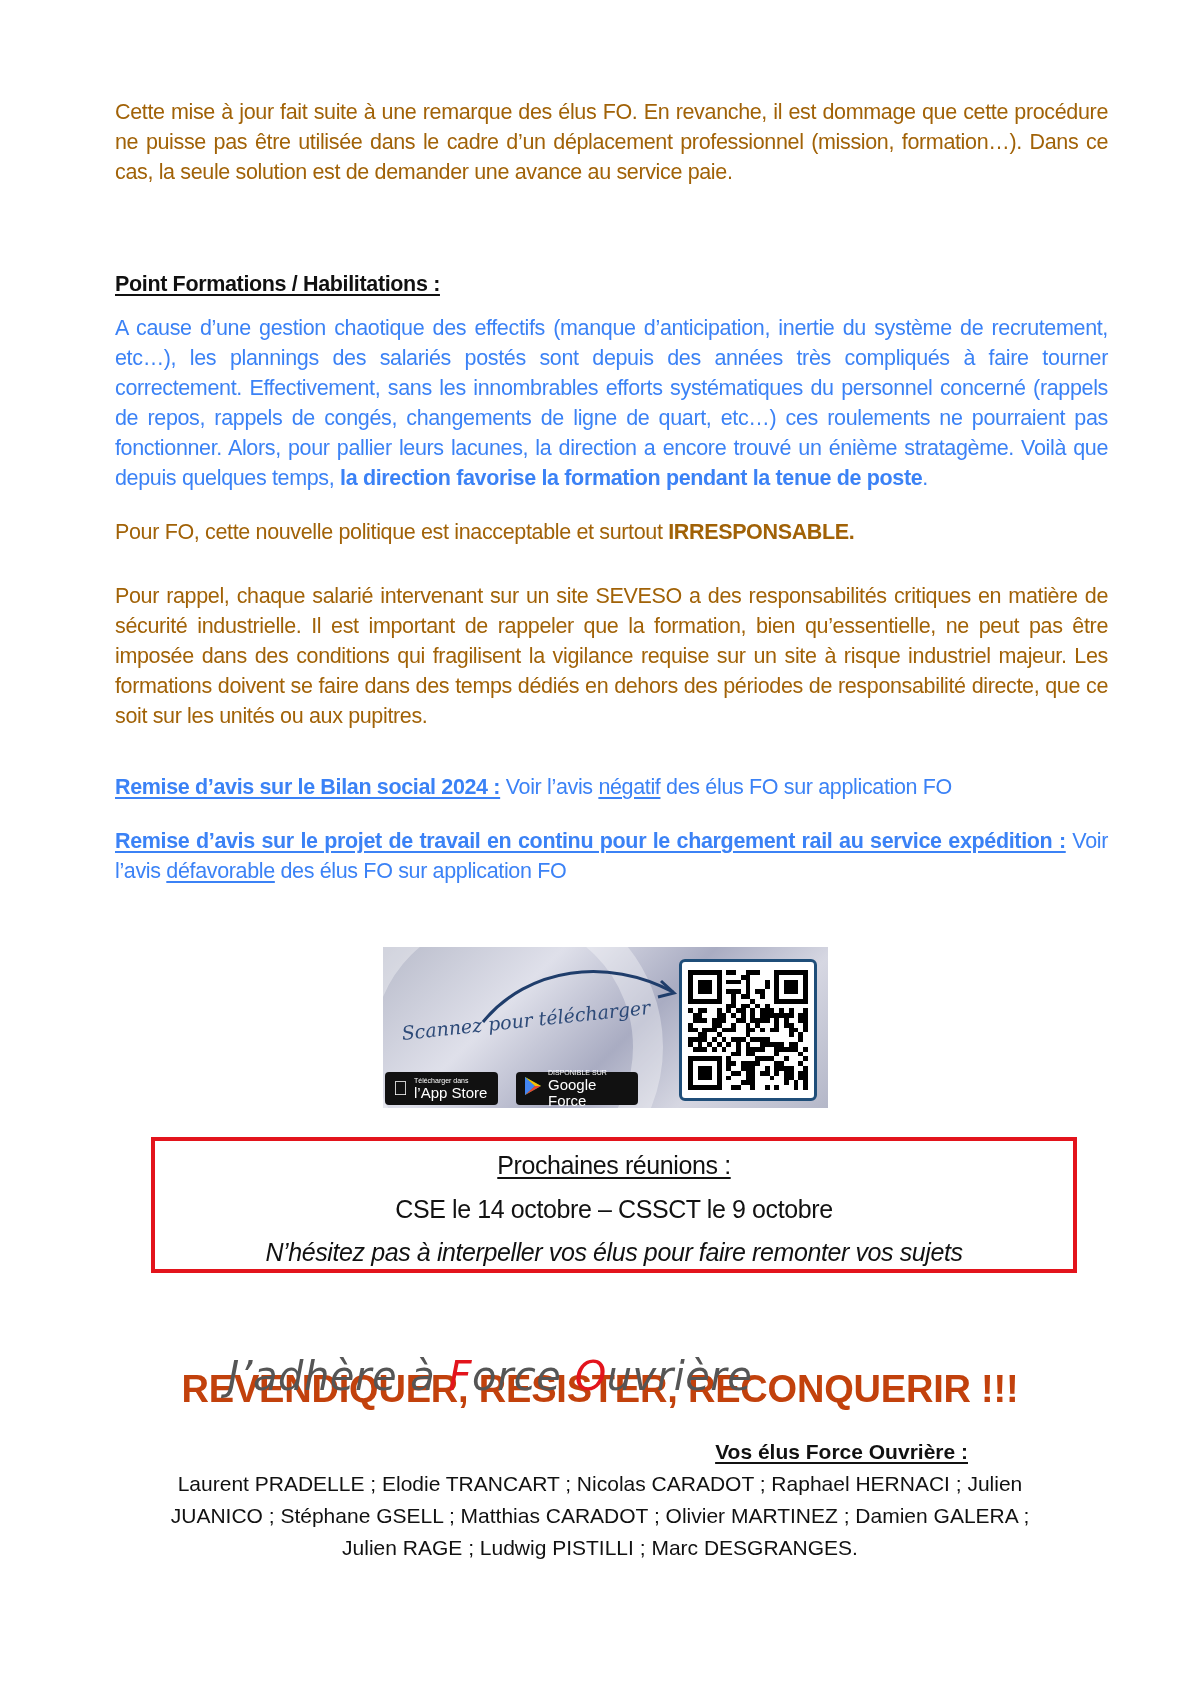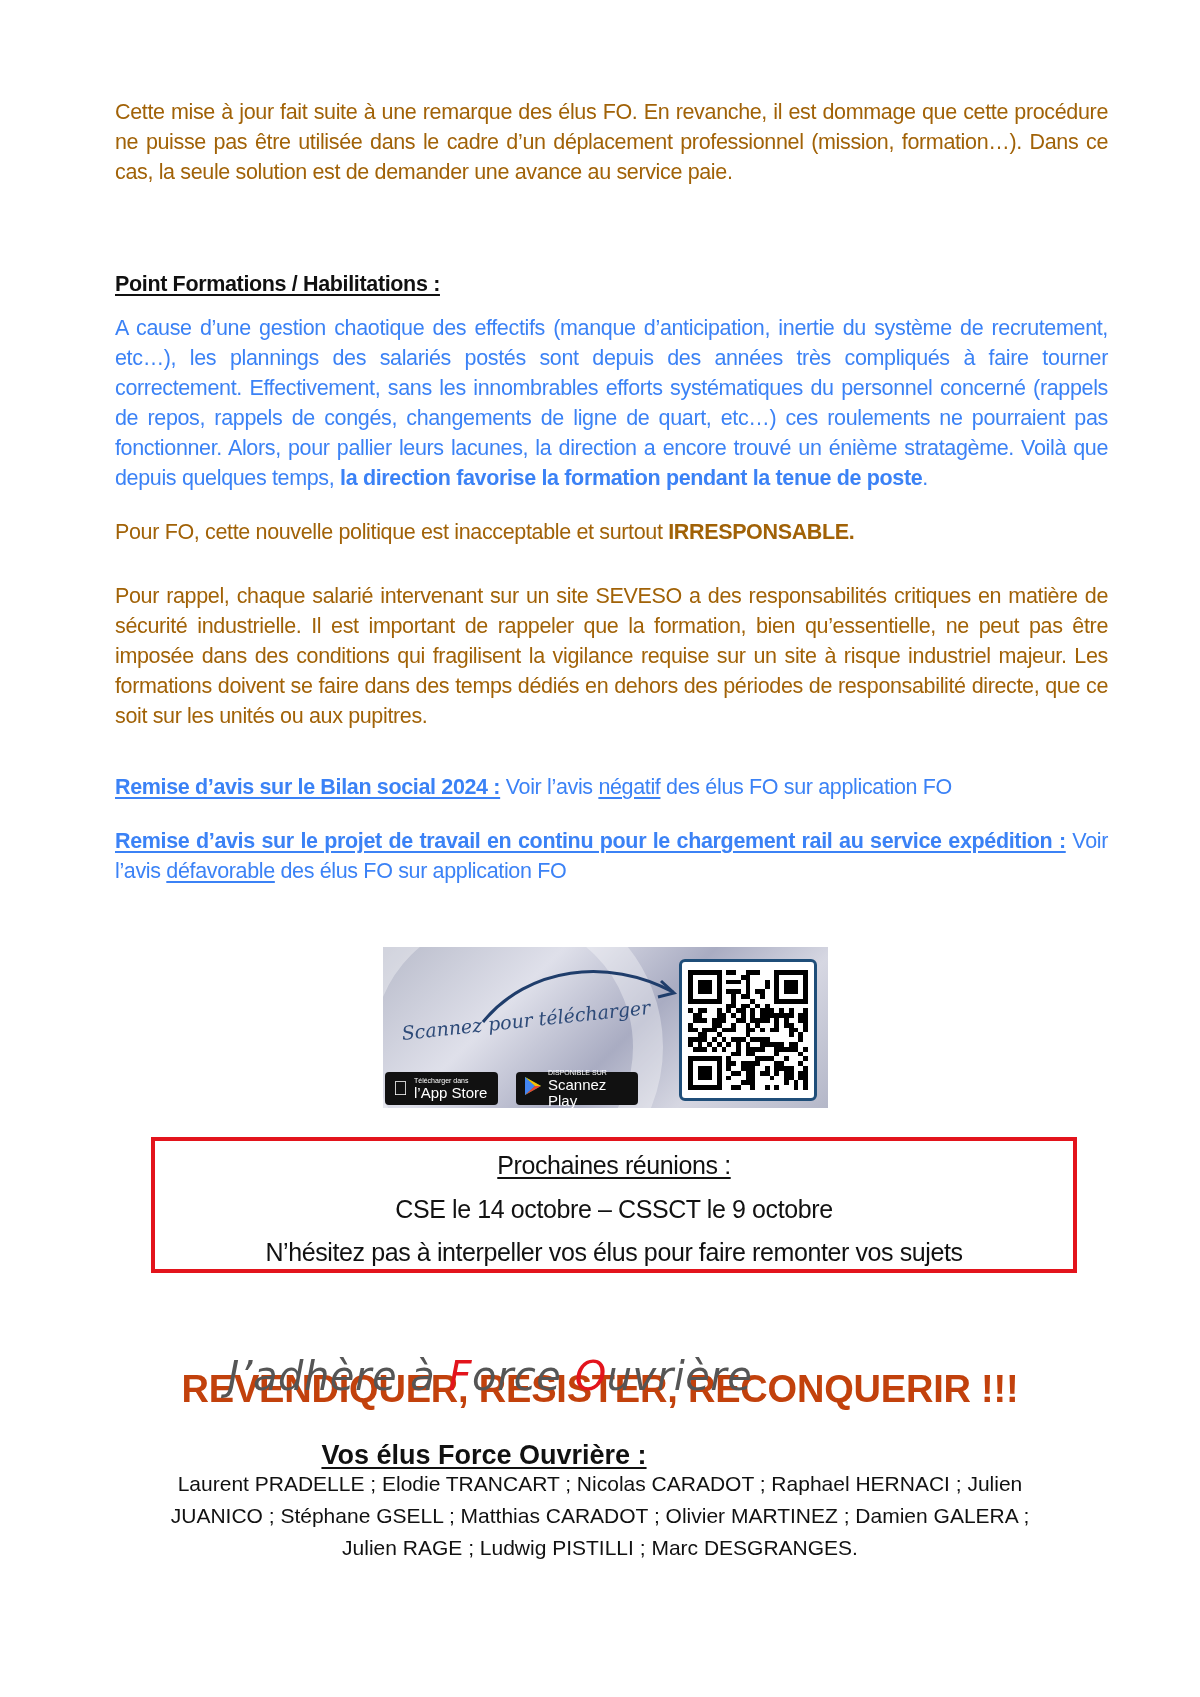--- a/index.html
+++ b/index.html
@@ -36,22 +36,22 @@
   #meetings div { font-size: 25px; font-stretch: condensed; letter-spacing: -0.4px; line-height: 47px; }
 
   #slogan { position: absolute; left: 0; width: 1200px; top: 1368px; text-align: center;
             font-family: "Liberation Sans", sans-serif; font-weight: bold; color: #c2410c;
             font-size: 38px; letter-spacing: -0.2px; }
   #adhere { position: absolute; left: 0; width: 980px; top: 1353px; text-align: center;
             font-family: "DejaVu Sans", sans-serif; font-style: italic; color: #555;
             font-size: 40px; letter-spacing: 0.5px; }
   #adhere .rl { color: #e3141c; }
 
-  #elus-title { position: absolute; left: 0; width: 968px; top: 1440px; text-align: center;
-                font-size: 27px; font-weight: bold; text-decoration: underline; text-underline-offset: 3px; }
+  #elus-title { position: absolute; left: 0; width: 968px; top: 1440px; text-align: right;
+                font-size: 21px; font-weight: bold; text-decoration: underline; text-underline-offset: 3px; }
   #elus-list { position: absolute; left: 150px; width: 900px; top: 1468px; text-align: center;
                font-size: 21px; line-height: 32px; }
 </style>
 </head>
 <body>
 
 <p class="para red" style="top:97px;">Cette mise à jour fait suite à une remarque des élus FO. En revanche, il est dommage que cette procédure ne puisse pas être utilisée dans le cadre d’un déplacement professionnel (mission, formation…). Dans ce cas, la seule solution est de demander une avance au service paie.</p>
 
 <div class="heading" style="top:272px;">Point Formations / Habilitations :</div>
 
@@ -83,21 +83,21 @@
     <span class="ico">
       <svg width="18" height="20" viewBox="0 0 18 20">
           <path d="M1 1 L17 10 L1 19 Z" fill="#34a853"></path>
           <path d="M1 1 L11 10 L1 19 Z" fill="#4285f4"></path>
           <path d="M11 10 L17 10 L1 19 Z" fill="#ea4335"></path>
           <path d="M1 1 L17 10 L11 10 Z" fill="#fbbc04"></path>
         </svg>
     </span>
     <span>
       <span class="small">DISPONIBLE SUR</span>
-      <span class="big">Scannez Play</span>
+      <span class="big">Google Force</span>
     </span>
   </div>
   <div id="qr">
     <svg id="qr-svg" viewBox="0 0 25 25" shape-rendering="crispEdges">
         <rect x="8" y="0" width="1" height="1" fill="#000"></rect>
         <rect x="9" y="0" width="1" height="1" fill="#000"></rect>
         <rect x="12" y="0" width="1" height="1" fill="#000"></rect>
         <rect x="13" y="0" width="1" height="1" fill="#000"></rect>
         <rect x="14" y="0" width="1" height="1" fill="#000"></rect>
         <rect x="11" y="1" width="1" height="1" fill="#000"></rect>
@@ -322,21 +322,21 @@
         <rect x="0" y="18" width="7" height="7" fill="#000"></rect>
         <rect x="1" y="19" width="5" height="5" fill="#fff"></rect>
         <rect x="2" y="20" width="3" height="3" fill="#000"></rect>
       </svg>
   </div>
 </div>
 
 <div id="meetings">
   <div class="u" style="margin-top:1px;">Prochaines réunions :</div>
   <div style="margin-top:-3px;">CSE le 14 octobre – CSSCT le 9 octobre</div>
-  <div style="margin-top:-4px;">N’hésitez pas à interpeller vos élus pour faire remonter vos sujets</div>
+  <div style="margin-top:-4px;font-style:italic;">N’hésitez pas à interpeller vos élus pour faire remonter vos sujets</div>
 </div>
 
 <div id="slogan">REVENDIQUER, RESISTER, RECONQUERIR !!!</div>
 
 <div id="adhere"><span>J’adhère à </span><span class="rl">F</span><span>orce </span><span class="rl">O</span><span>uvrière</span></div>
 
 <div id="elus-title">Vos élus Force Ouvrière :</div>
 <div id="elus-list">Laurent PRADELLE ; Elodie TRANCART ; Nicolas CARADOT ; Raphael HERNACI ; Julien JUANICO ; Stéphane GSELL ; Matthias CARADOT ; Olivier MARTINEZ ; Damien GALERA ; Julien RAGE ; Ludwig PISTILLI ; Marc DESGRANGES.</div>
 
 </body></html>

